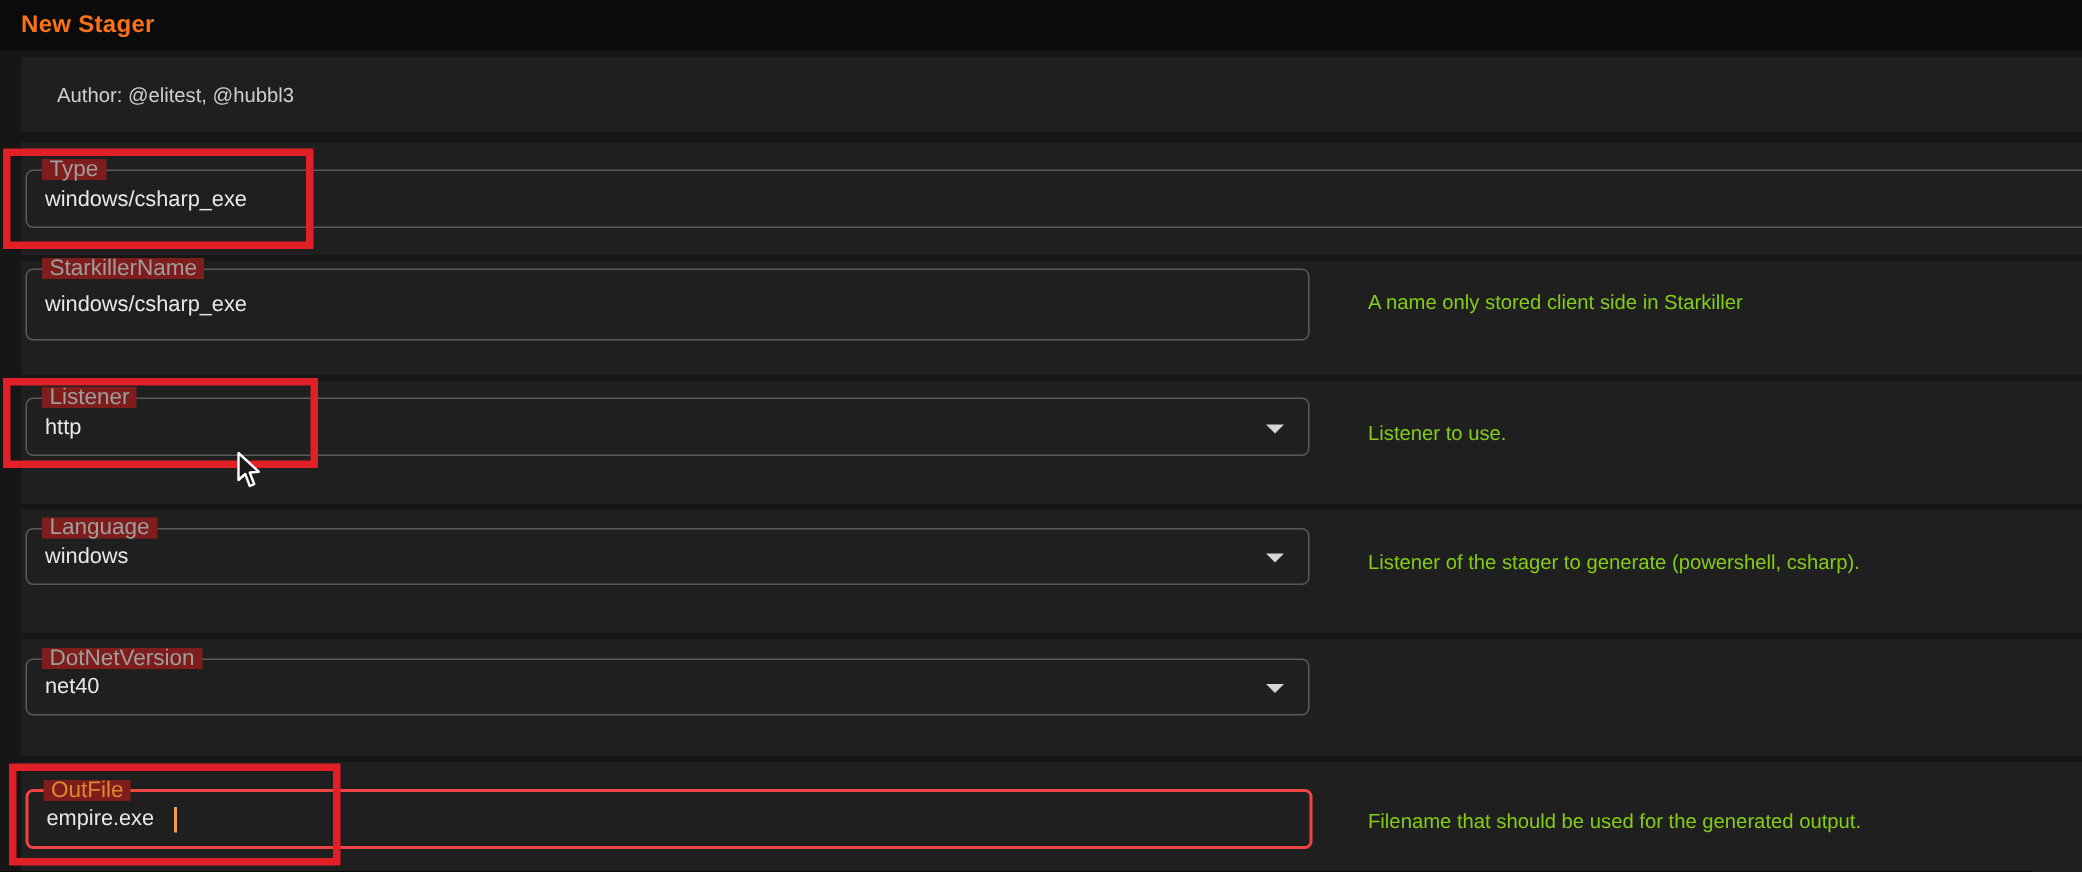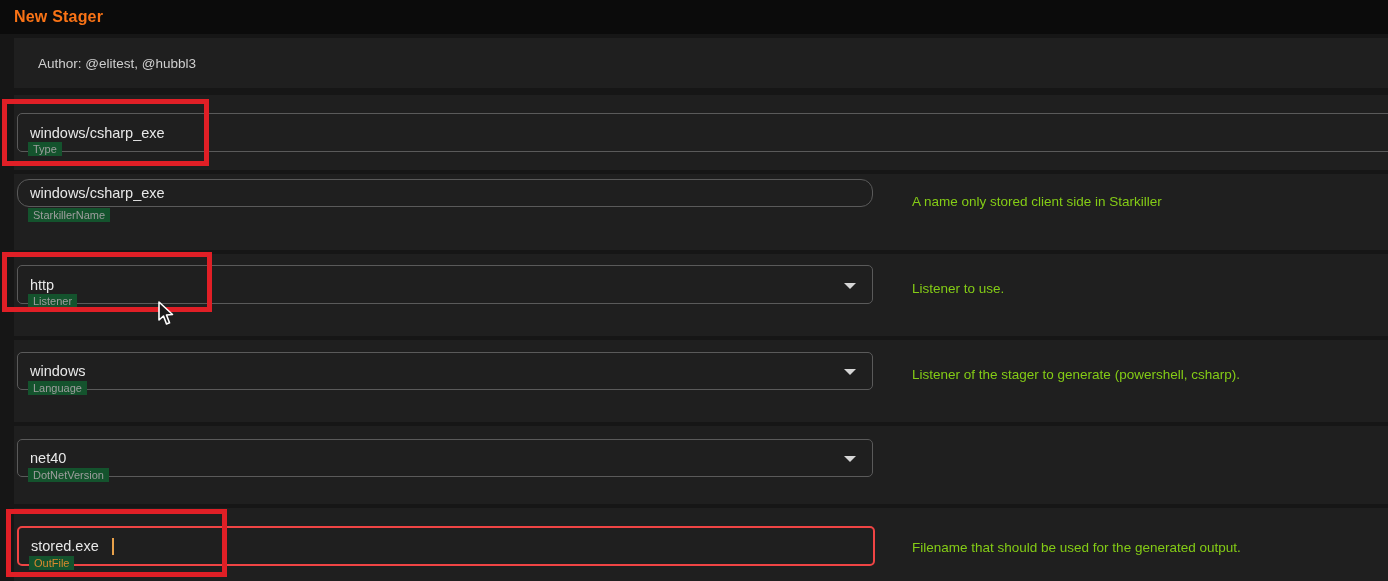--- a/index.html
+++ b/index.html
@@ -14,21 +14,21 @@
   .strip.author{top:38px;height:50px;display:flex;align-items:center;}
   .author-text{margin-left:24px;font-size:13.5px;color:#cfcfcf;}
   
   .field{
     position:absolute;border:1px solid #5a5a5a;border-radius:5px;
     display:flex;align-items:center;box-sizing:border-box;
     background:transparent;cursor:text;
   }
   .field .flabel{
     position:absolute;top:-8px;left:10px;padding:0 5px;
-    font-size:11px;color:#9e9e9e;background:#14532d;line-height:14px;white-space:nowrap;margin-top:36px;
+    font-size:15px;color:#9e9e9e;background:#7f1d1d;line-height:14px;white-space:nowrap;
   }
   .field .fvalue{
     padding:0 12px;font-size:14.5px;color:#e8e8e8;white-space:nowrap;
   }
   .field.focused{border:2px solid #ef4444;}
   .field.focused .flabel{color:#d9892f;}
   .caret-down{
     position:absolute;right:16px;top:50%;margin-top:-2px;
     width:0;height:0;border-left:6px solid transparent;border-right:6px solid transparent;
     border-top:6px solid #d6d6d6;
@@ -58,21 +58,21 @@
   <div class="strip" style="top:254px;height:82px;"></div>
   <div class="strip" style="top:340px;height:82px;"></div>
   <div class="strip" style="top:426px;height:78px;"></div>
   <div class="strip" style="top:508px;height:73px;"></div>
 
   <div class="field" style="left:17px;top:113px;width:1380px;height:39px;">
     <span class="flabel">Type</span>
     <span class="fvalue">windows/csharp_exe</span>
   </div>
 
-  <div class="field" style="left:17px;top:179px;width:856px;height:28px;border-radius:12px;">
+  <div class="field" style="left:17px;top:179px;width:856px;height:48px;">
     <span class="flabel">StarkillerName</span>
     <span class="fvalue">windows/csharp_exe</span>
   </div>
   <span class="helper" style="top:194px;">A name only stored client side in Starkiller</span>
 
   <div class="field" style="left:17px;top:265px;width:856px;height:39px;cursor:pointer;">
     <span class="flabel">Listener</span>
     <span class="fvalue">http</span>
     <span class="caret-down"></span>
   </div>
@@ -86,21 +86,21 @@
   <span class="helper" style="top:367px;">Listener of the stager to generate (powershell, csharp).</span>
 
   <div class="field" style="left:17px;top:439px;width:856px;height:38px;cursor:pointer;">
     <span class="flabel">DotNetVersion</span>
     <span class="fvalue">net40</span>
     <span class="caret-down"></span>
   </div>
 
   <div class="field focused" style="left:17px;top:526px;width:858px;height:40px;">
     <span class="flabel">OutFile</span>
-    <span class="fvalue">stored.exe</span>
+    <span class="fvalue">empire.exe</span>
     <span class="text-caret"></span>
   </div>
   <span class="helper" style="top:540px;">Filename that should be used for the generated output.</span>
 
   <div class="anno" style="left:2px;top:99px;width:207px;height:67px;"></div>
   <div class="anno" style="left:2px;top:252px;width:210px;height:60px;"></div>
   <div class="anno" style="left:6px;top:509px;width:221px;height:68px;"></div>
 
   <svg class="cursor" style="left:156px;top:301px;" width="22" height="26" viewBox="0 0 22 26">
     <path d="M3 1 L3 19 L7.5 15 L10.5 23 L13.5 21.8 L10.5 14 L16.5 13.5 Z" fill="#1a1a1a" stroke="#ffffff" stroke-width="1.6" stroke-linejoin="round"></path>

